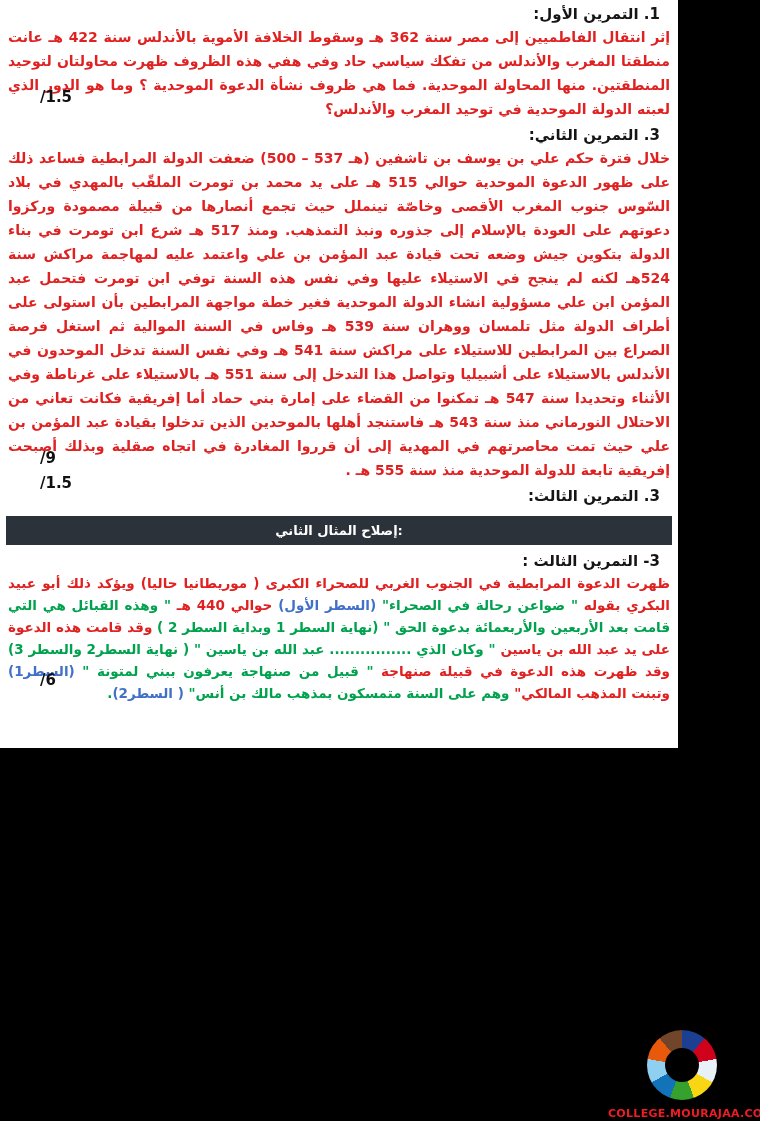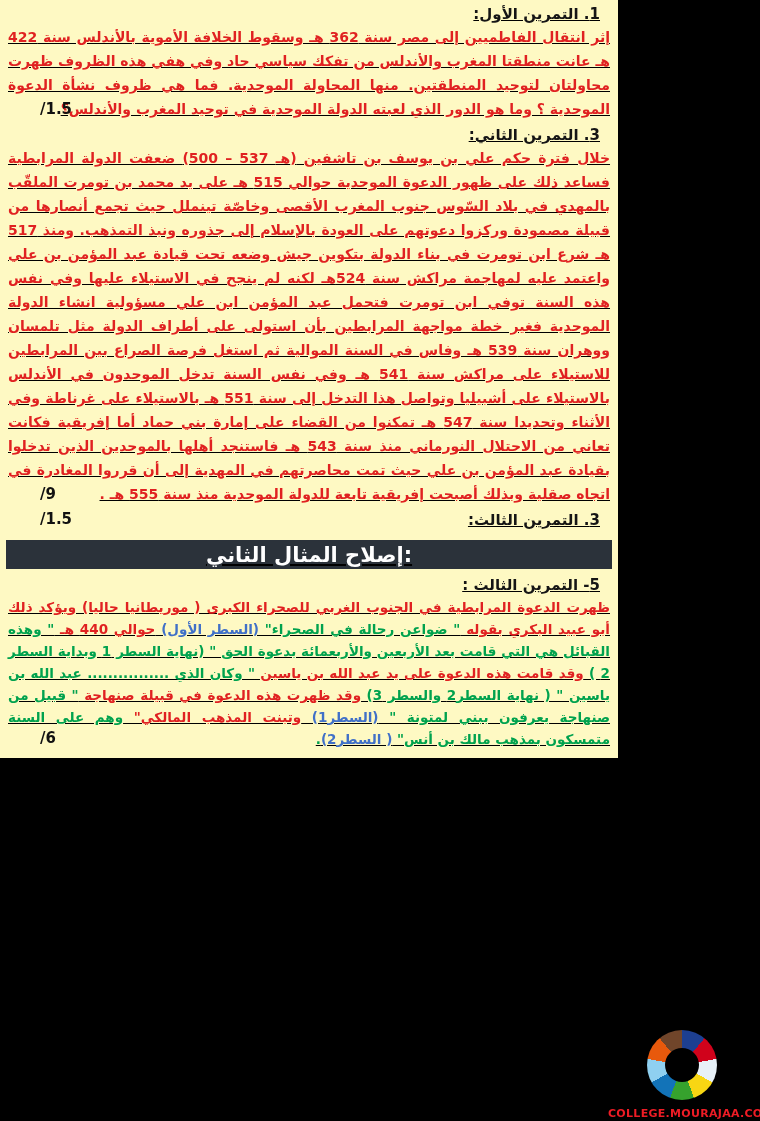--- a/index.html
+++ b/index.html
@@ -2,47 +2,46 @@
 <html lang="ar"><head>
 <meta charset="utf-8">
 <style>
   html,body{margin:0;padding:0;}
   body{
     width:760px;height:1121px;overflow:hidden;position:relative;
     background:#000000;
     font-family:"DejaVu Sans", sans-serif;
   }
   .page{
-    position:absolute;top:0;left:0;width:618px;min-height:748px;
-    background:#fef9c3;direction:rtl;box-sizing:border-box;
+    position:absolute;top:0;left:0;width:678px;min-height:748px;
+    background:#ffffff;direction:rtl;box-sizing:border-box;
     padding:2px 6px 6px 6px;
-    text-decoration:underline;
   }
   .exercise{position:relative;}
   .ex-heading{
     font-weight:bold;color:#151515;font-size:15px;
     padding:3px 12px 1px 0;text-align:right;
   }
   .ex-body{
     position:relative;text-align:justify;
     font-size:14px;line-height:24px;font-weight:bold;
     padding:1px 2px 2px 2px;
   }
   #sec-correction .ex-body{font-size:13.5px;line-height:22px;}
   #sec-correction .ex-body.large{font-size:15.5px;font-weight:600;line-height:23px;}
   .mark{
-    position:absolute;left:34px;bottom:4px;direction:ltr;
+    position:absolute;left:34px;bottom:16px;direction:ltr;
     color:#111111;font-weight:bold;font-size:15px;line-height:20px;
   }
   .banner{
     height:29px;margin:7px 0 4px 0;background:#2b323a;
     display:flex;align-items:center;justify-content:center;
   }
   .banner span{
-    color:#ffffff;font-weight:bold;font-size:21px;direction:rtl;
+    color:#ffffff;font-weight:bold;font-size:13px;direction:rtl;
   }
   .footer{
     position:absolute;top:1030px;right:4px;width:148px;
     text-align:center;
   }
   .logo{display:inline-block;position:relative;width:70px;height:70px;}
   .logo-ring{
     width:70px;height:70px;border-radius:50%;
   }
   .logo-hole{
@@ -74,21 +73,21 @@
     </section>
 
   <div class="banner">
     <span>:إصلاح المثال الثاني</span>
   </div>
 
   <section id="sec-correction">
       <div class="exercise">
       </div>
       <div class="exercise">
-        <div class="ex-heading">5- التمرين الثالث :</div>
+        <div class="ex-heading">3- التمرين الثالث :</div>
         <div class="ex-body"><span style="color: rgb(224, 33, 33);">ظهرت الدعوة المرابطية في الجنوب الغربي للصحراء الكبرى ( موريطانيا حاليا) ويؤكد ذلك أبو عبيد البكري بقوله </span><span style="color: rgb(0, 162, 78);">" ضواعن رحالة في الصحراء" </span><span style="color: rgb(64, 112, 200);">(السطر الأول) </span><span style="color: rgb(224, 33, 33);">حوالي 440 هـ  </span><span style="color: rgb(0, 162, 78);">" وهذه القبائل هي التي قامت بعد الأربعين والأربعمائة بدعوة الحق " (نهاية السطر 1 وبداية السطر 2 ) </span><span style="color: rgb(224, 33, 33);">وقد قامت هذه الدعوة على يد عبد الله بن ياسين </span><span style="color: rgb(0, 162, 78);">" وكان الذي ................ عبد الله بن ياسين " ( نهاية السطر2 والسطر 3) </span><span style="color: rgb(224, 33, 33);">وقد ظهرت هذه الدعوة في قبيلة صنهاجة </span><span style="color: rgb(0, 162, 78);">" قبيل من صنهاجة يعرفون ببني لمتونة " </span><span style="color: rgb(64, 112, 200);">(السطر1) </span><span style="color: rgb(224, 33, 33);">وتبنت المذهب المالكي" </span><span style="color: rgb(0, 162, 78);">وهم على السنة متمسكون بمذهب مالك بن أنس" </span><span style="color: rgb(64, 112, 200);">( السطر2)</span><span style="color: rgb(0, 162, 78);">.</span><span class="mark" dir="ltr">/6</span></div>
       </div>
     </section>
 </div>
 
 <div class="footer">
   <div class="logo">
     <div class="logo-ring" id="logo-ring" style="background: conic-gradient(rgb(29, 63, 145) 0deg, rgb(29, 63, 145) 40deg, rgb(208, 2, 27) 40deg, rgb(208, 2, 27) 80deg, rgb(232, 241, 248) 80deg, rgb(232, 241, 248) 120deg, rgb(248, 214, 19) 120deg, rgb(248, 214, 19) 160deg, rgb(54, 162, 45) 160deg, rgb(54, 162, 45) 200deg, rgb(18, 115, 184) 200deg, rgb(18, 115, 184) 240deg, rgb(143, 208, 240) 240deg, rgb(143, 208, 240) 280deg, rgb(232, 89, 12) 280deg, rgb(232, 89, 12) 320deg, rgb(112, 69, 42) 320deg, rgb(112, 69, 42) 360deg);"></div>
     <div class="logo-hole"></div>
   </div>

